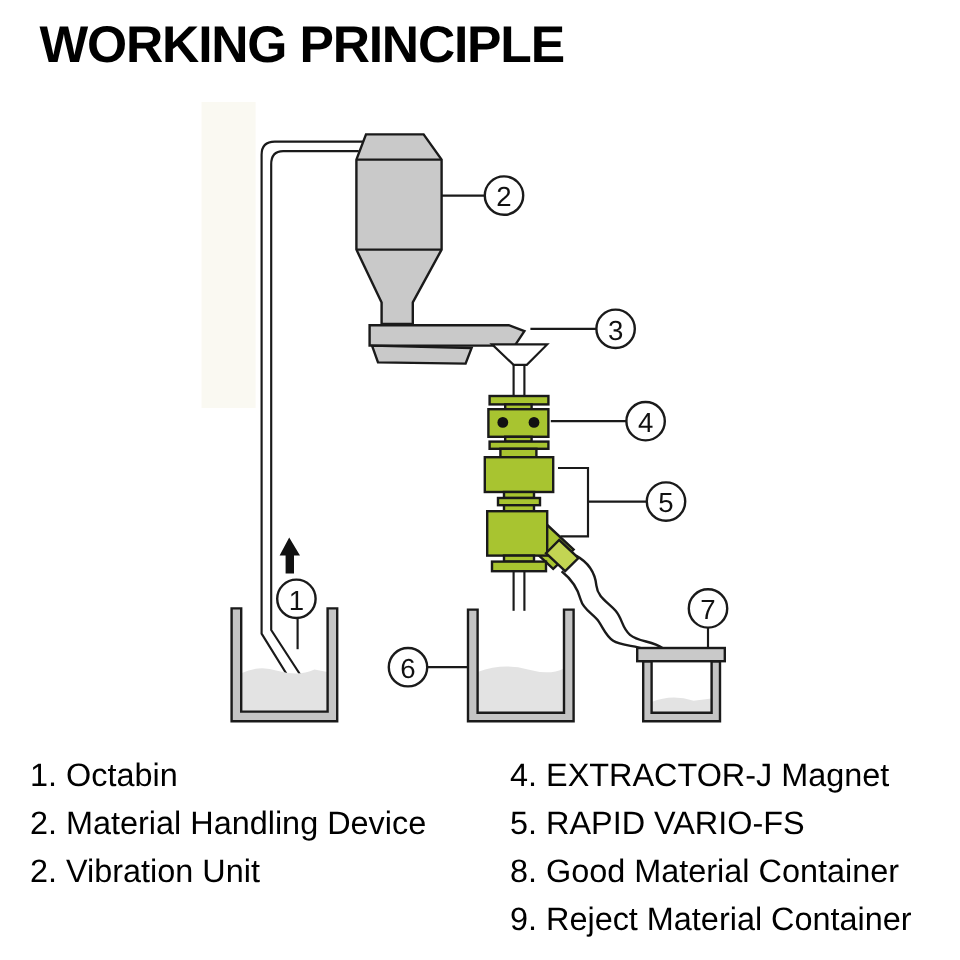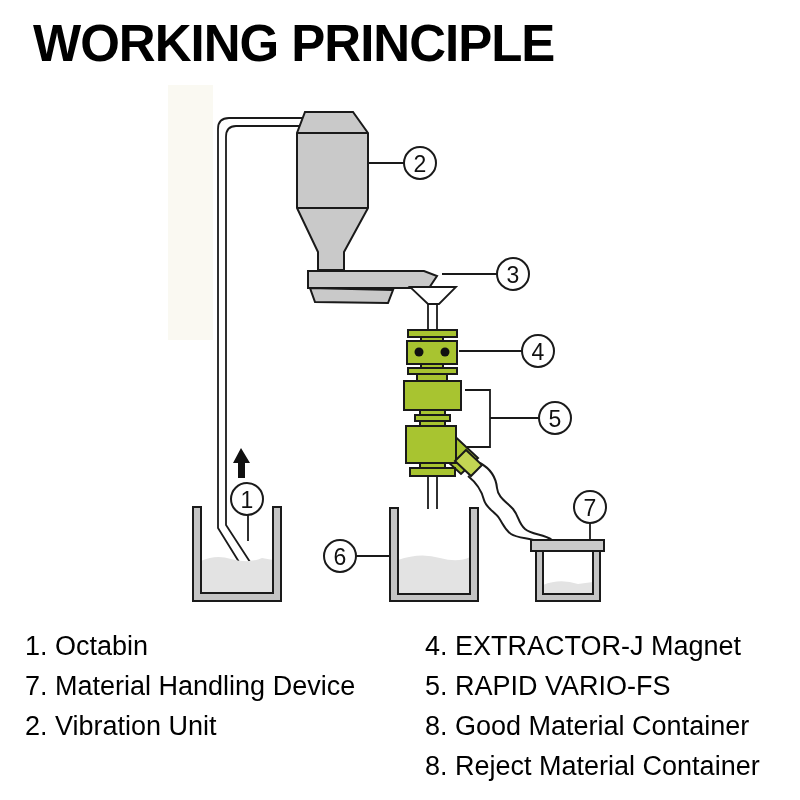--- a/index.html
+++ b/index.html
@@ -2,21 +2,21 @@
 <html><head>
 <meta charset="utf-8">
 <style>
   html,body{margin:0;padding:0;}
   body{
     width:800px;height:800px;position:relative;background:#ffffff;
     font-family:"Liberation Sans",sans-serif;overflow:hidden;
   }
   .title{
     position:absolute;left:33px;top:14px;
-    font-size:51px;font-weight:800;letter-spacing:-1px;color:#000;
+    font-size:43px;font-weight:800;letter-spacing:-1px;color:#000;
     white-space:nowrap;
   }
   .diagram{position:absolute;left:0;top:0;width:800px;height:800px;}
   .legend-col{
     position:absolute;top:626px;font-size:27px;color:#000000;
     line-height:40px;white-space:nowrap;
   }
   .legend-left{left:25px;}
   .legend-right{left:425px;}
   .callout-num{
@@ -145,21 +145,21 @@
 
   <g>
     <line x1="590" y1="523" x2="590" y2="540" stroke="#1a1a1a" stroke-width="1.8"></line>
     <circle cx="590" cy="507" r="16" fill="#fff" stroke="#1a1a1a" stroke-width="2"></circle>
     <text class="callout-num" x="590" y="508" text-anchor="middle" dominant-baseline="central">7</text>
   </g>
 </svg>
 
 <div class="legend-col legend-left">
   <div>1. Octabin</div>
-  <div>7. Material Handling Device</div>
+  <div>2. Material Handling Device</div>
   <div>2. Vibration Unit</div>
 </div>
 <div class="legend-col legend-right">
   <div>4. EXTRACTOR-J Magnet</div>
   <div>5. RAPID VARIO-FS</div>
   <div>8. Good Material Container</div>
-  <div>8. Reject Material Container</div>
+  <div>9. Reject Material Container</div>
 </div>
 
 </body></html>

